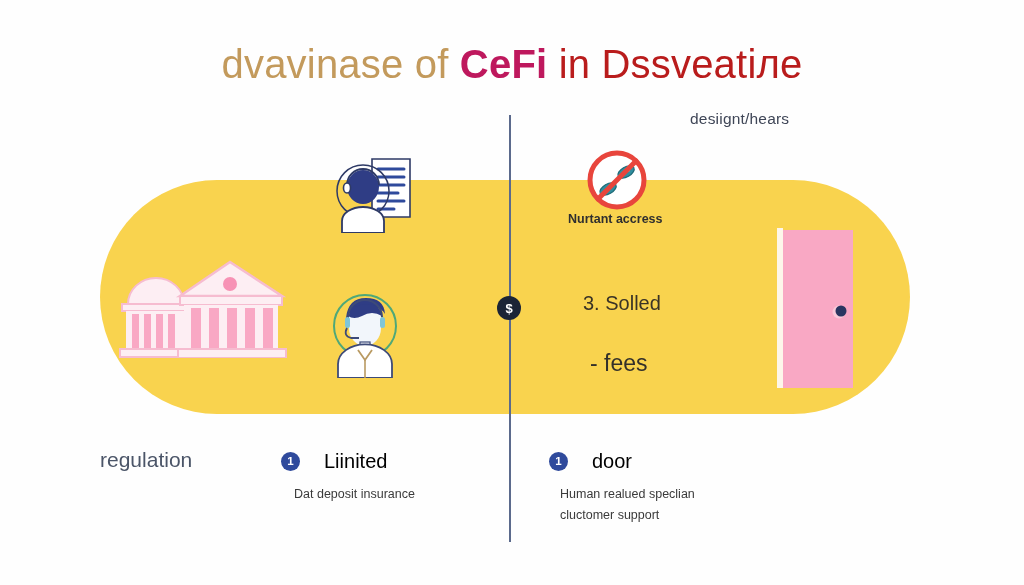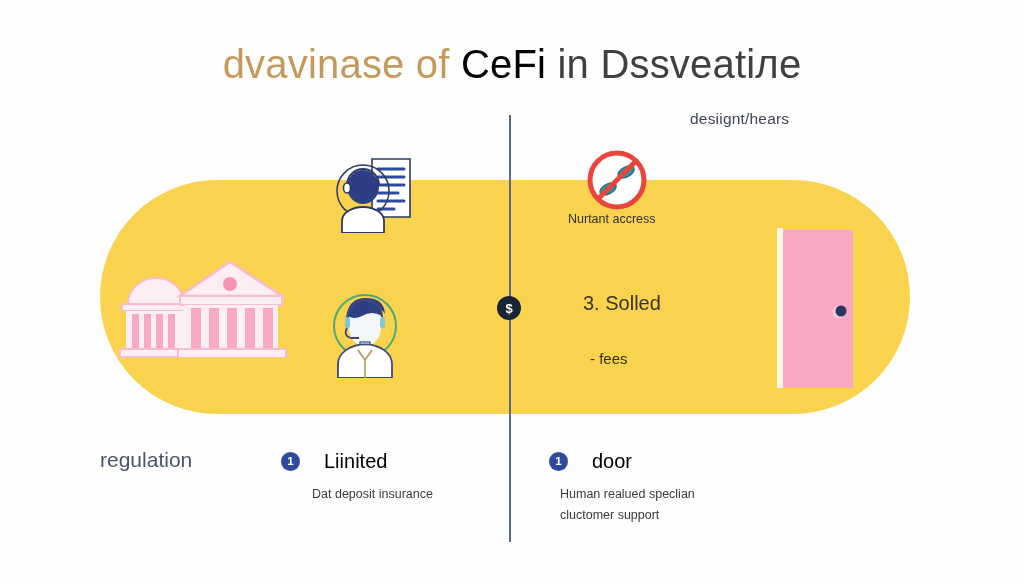--- a/index.html
+++ b/index.html
@@ -26,22 +26,22 @@
     top: 42px;
     width: 1024px;
     text-align: center;
     font-size: 40px;
     font-weight: 400;
     letter-spacing: 0.2px;
     white-space: nowrap;
     color: #c79a52;
   }
   .title .t-gold  { color: #c39a5c; }
-  .title .t-blue  { color: #000000; font-weight: 400; }
-  .title .t-gold2 { color: #404040; }
+  .title .t-blue  { color: #be185d; font-weight: 700; }
+  .title .t-gold2 { color: #b91c1c; }
 
   
   .top-caption {
     position: absolute;
     left: 690px;
     top: 110px;
     font-size: 15.5px;
     color: #3f4657;
     letter-spacing: 0.2px;
     white-space: nowrap;
@@ -97,34 +97,35 @@
 
   
   .lbl-noaccess {
     position: absolute;
     left: 568px;
     top: 210px;
     width: 180px;
     font-size: 12.5px;
     line-height: 19px;
     color: #2f2f2f;
+    font-weight: bold;
   }
   .lbl-solled {
     position: absolute;
     left: 583px;
     top: 292px;
     font-size: 20px;
     color: #3a3326;
     white-space: nowrap;
   }
   .lbl-fees {
     position: absolute;
     left: 590px;
     top: 350px;
-    font-size: 15px;
+    font-size: 23px;
     color: #33302a;
     white-space: nowrap;
   }
 
   
   .bottom-left-word {
     position: absolute;
     left: 93px;
     top: 448px;
     font-size: 21px;
@@ -156,21 +157,21 @@
     color: #000000;
     white-space: nowrap;
   }
 
   .subtext {
     position: absolute;
     font-size: 12.5px;
     line-height: 21px;
     color: #3a3a3a;
   }
-  #sub-left  { left: 312px; top: 484px; width: 230px; }
+  #sub-left  { left: 294px; top: 484px; width: 230px; }
   #sub-right { left: 560px; top: 484px; width: 230px; }
 </style>
 </head>
 <body>
 
 <div id="canvas">
 
   <div class="title">
     <span class="t-gold">dvavinase of </span><span class="t-blue">CeFi</span><span class="t-gold2"> in Dssveatiле</span>
   </div>

